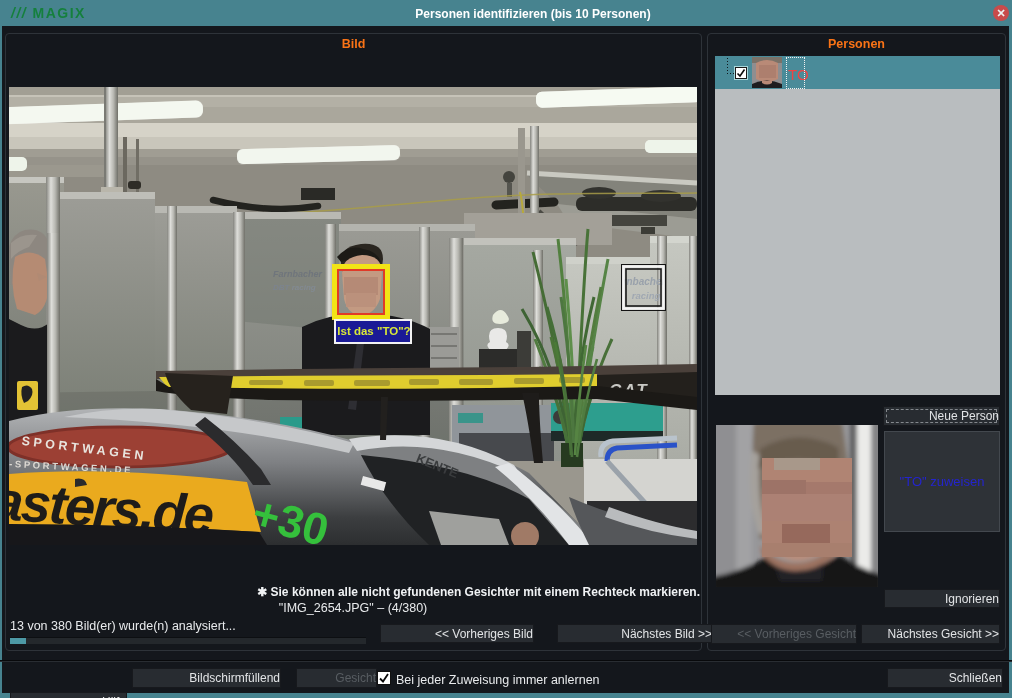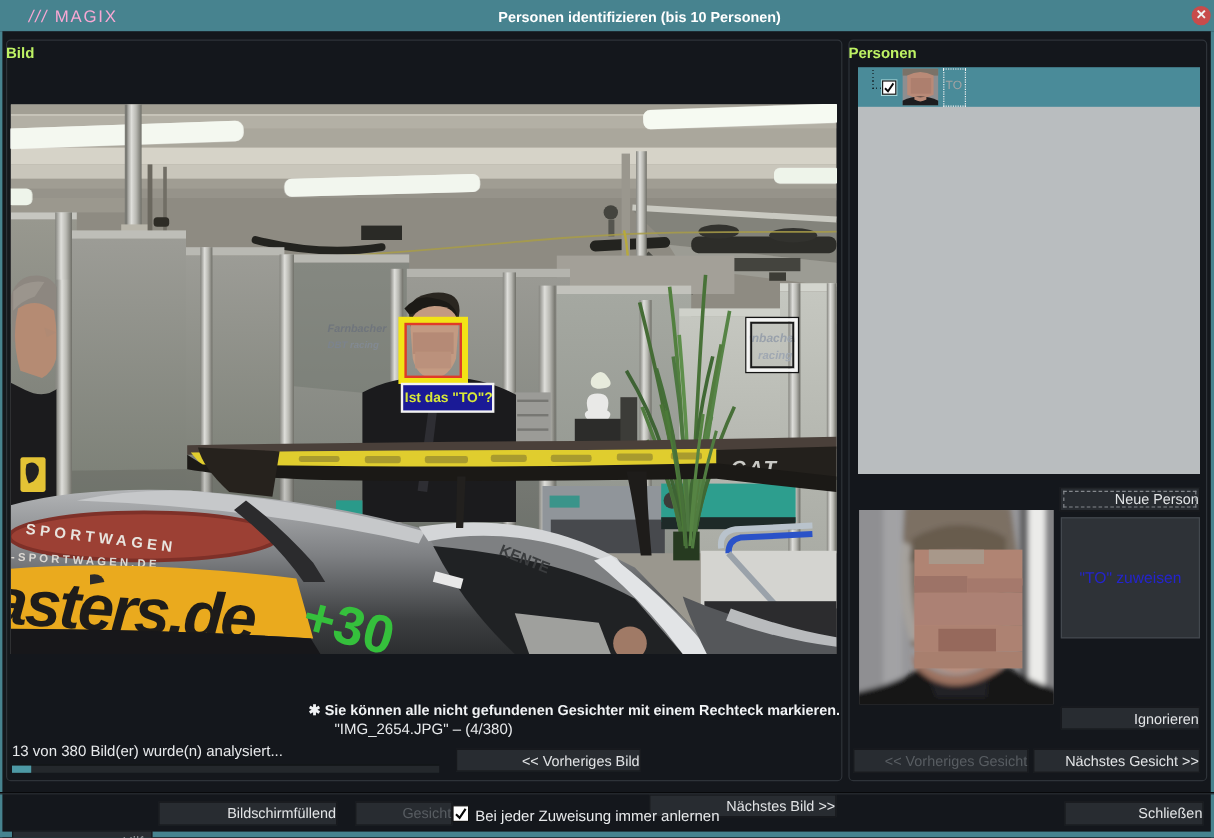--- a/index.html
+++ b/index.html
@@ -1,29 +1,29 @@
 <!DOCTYPE html>
 <html><head>
 <meta charset="utf-8">
 <style>
   * { margin:0; padding:0; box-sizing:border-box; }
   html,body { width:1012px; height:698px; overflow:hidden; }
   body { position:relative; background:#14171c; font-family:"Liberation Sans",sans-serif; }
   .abs { position:absolute; }
   .titlebar { left:0; top:0; width:1012px; height:26px; background:#47838f; }
-  .logo { left:24px; top:5px; color:#f9a8d4; font-weight:normal; font-size:14px; letter-spacing:1.5px; }
+  .logo { left:11px; top:5px; color:#15803d; font-weight:bold; font-size:14px; letter-spacing:1.5px; }
   .title { left:27px; top:7px; width:1012px; text-align:center; color:#fff; font-weight:bold; font-size:12px; }
   .closebtn { left:993px; top:5px; width:16px; height:16px; border-radius:50%; background:#c84b4b; color:#eef2f2; font-size:11px; font-weight:bold; text-align:center; line-height:16px; }
   .tealL { left:0; top:26px; width:2px; height:672px; background:#47838f; }
   .tealR { left:1009px; top:26px; width:3px; height:672px; background:#47838f; }
   .tealB { left:0; top:693px; width:1012px; height:5px; background:#47838f; }
   .grp { border:1px solid #2e3339; border-radius:4px; }
   .grpL { left:5px; top:33px; width:697px; height:618px; }
   .grpR { left:707px; top:33px; width:299px; height:618px; }
-  .grplabel { top:37px; color:#bef264; font-weight:bold; font-size:12.5px; }
+  .grplabel { top:37px; color:#f97316; font-weight:bold; font-size:12.5px; text-align:center; }
   .btn { background:#282c31; border:1px solid #17191d; color:#e2e4e6; font-size:12px; text-align:right; font-family:"Liberation Sans",sans-serif; }
   .btndis { color:#585d62; }
   .listbox { left:715px; top:57px; width:285px; height:338px; background:#b9bdbf; }
   .listsel { left:715px; top:56px; width:285px; height:33px; background:#4a8b99; }
   .blue-panel { left:884px; top:431px; width:116px; height:101px; background:#2e3237; border:1px solid #43484e; }
   .face-big { left:716px; top:425px; width:162px; height:162px; }
   .txt { color:#e8eaec; font-size:12.5px; }
 </style>
 </head>
 <body>
@@ -323,21 +323,21 @@
     </svg>
   </div>
 
   <div class="abs" style="left:0px;top:585px;width:700px;text-align:right;color:#f0f2f4;font-weight:bold;font-size:12px;">✱ Sie können alle nicht gefundenen Gesichter mit einem Rechteck markieren.</div>
   <div class="abs" style="left:9px;top:601px;width:688px;text-align:center;color:#e8eaec;font-size:12.5px;">"IMG_2654.JPG" – (4/380)</div>
   <div class="abs txt" style="left:10px;top:619px;">13 von 380 Bild(er) wurde(n) analysiert...</div>
   <div class="abs" style="left:10px;top:637px;width:356px;height:7px;background:#24282c;border-top:1px solid #0d0f12;">
     <div style="width:16px;height:6px;background:#4d99a5;"></div>
   </div>
   <div class="abs btn" style="left:380px;top:624px;width:154px;height:19px;line-height:18px;">&lt;&lt; Vorheriges Bild</div>
-  <div class="abs btn" style="left:541px;top:624px;width:156px;height:19px;line-height:18px;margin-top:38px;">Nächstes Bild &gt;&gt;</div>
+  <div class="abs btn" style="left:557px;top:624px;width:156px;height:19px;line-height:18px;">Nächstes Bild &gt;&gt;</div>
 
   <div class="abs listbox"></div>
   <div class="abs listsel"></div>
 
   <div class="abs" style="left:727px;top:58px;width:1px;height:16px;background:repeating-linear-gradient(#10191d 0 1px,transparent 1px 3px);"></div>
   <div class="abs" style="left:727px;top:73px;width:8px;height:1px;background:repeating-linear-gradient(90deg,#10191d 0 1px,transparent 1px 3px);"></div>
 
   <div class="abs" style="left:734px;top:66px;width:14px;height:14px;">
     <svg width="14" height="14">
       <rect width="14" height="14" fill="#a6d6da"></rect>
@@ -349,21 +349,21 @@
   <div class="abs" style="left:752px;top:57px;width:30px;height:31px;">
     <svg width="30" height="31" viewBox="0 0 30 31">
       <rect width="30" height="31" fill="#8e8e90"></rect>
       <rect x="0" y="0" width="30" height="6" fill="#7a7268"></rect>
       <path d="M4 6 Q15 0 26 6 L26 22 Q15 28 4 22 Z" fill="#b98a77"></path>
       <rect x="7" y="8" width="17" height="13" fill="#ad7f6e"></rect>
       <path d="M0 27 Q15 20 30 27 L30 31 L0 31 Z" fill="#1d1d1f"></path>
       <path d="M10 23 q5 2 10 0 l0 3 q-5 3 -10 0 Z" fill="#b98a77"></path>
     </svg>
   </div>
-  <div class="abs" style="left:788px;top:66px;color:#a3a3a3;font-size:10px;">TO</div>
+  <div class="abs" style="left:788px;top:66px;color:#ef4444;font-size:15px;">TO</div>
   <div class="abs" style="left:786px;top:57px;width:19px;height:32px;border:1px dotted #f2f2f2;"></div>
 
   <div class="abs btn" style="left:883px;top:406px;width:117px;height:20px;line-height:19px;">
     <div style="position:absolute;left:2px;top:2px;right:2px;bottom:2px;border:1px dashed #84888d;"></div>
     Neue Person
   </div>
 
   <div class="abs face-big">
     <svg width="162" height="162" viewBox="0 0 162 162">
       <defs>

